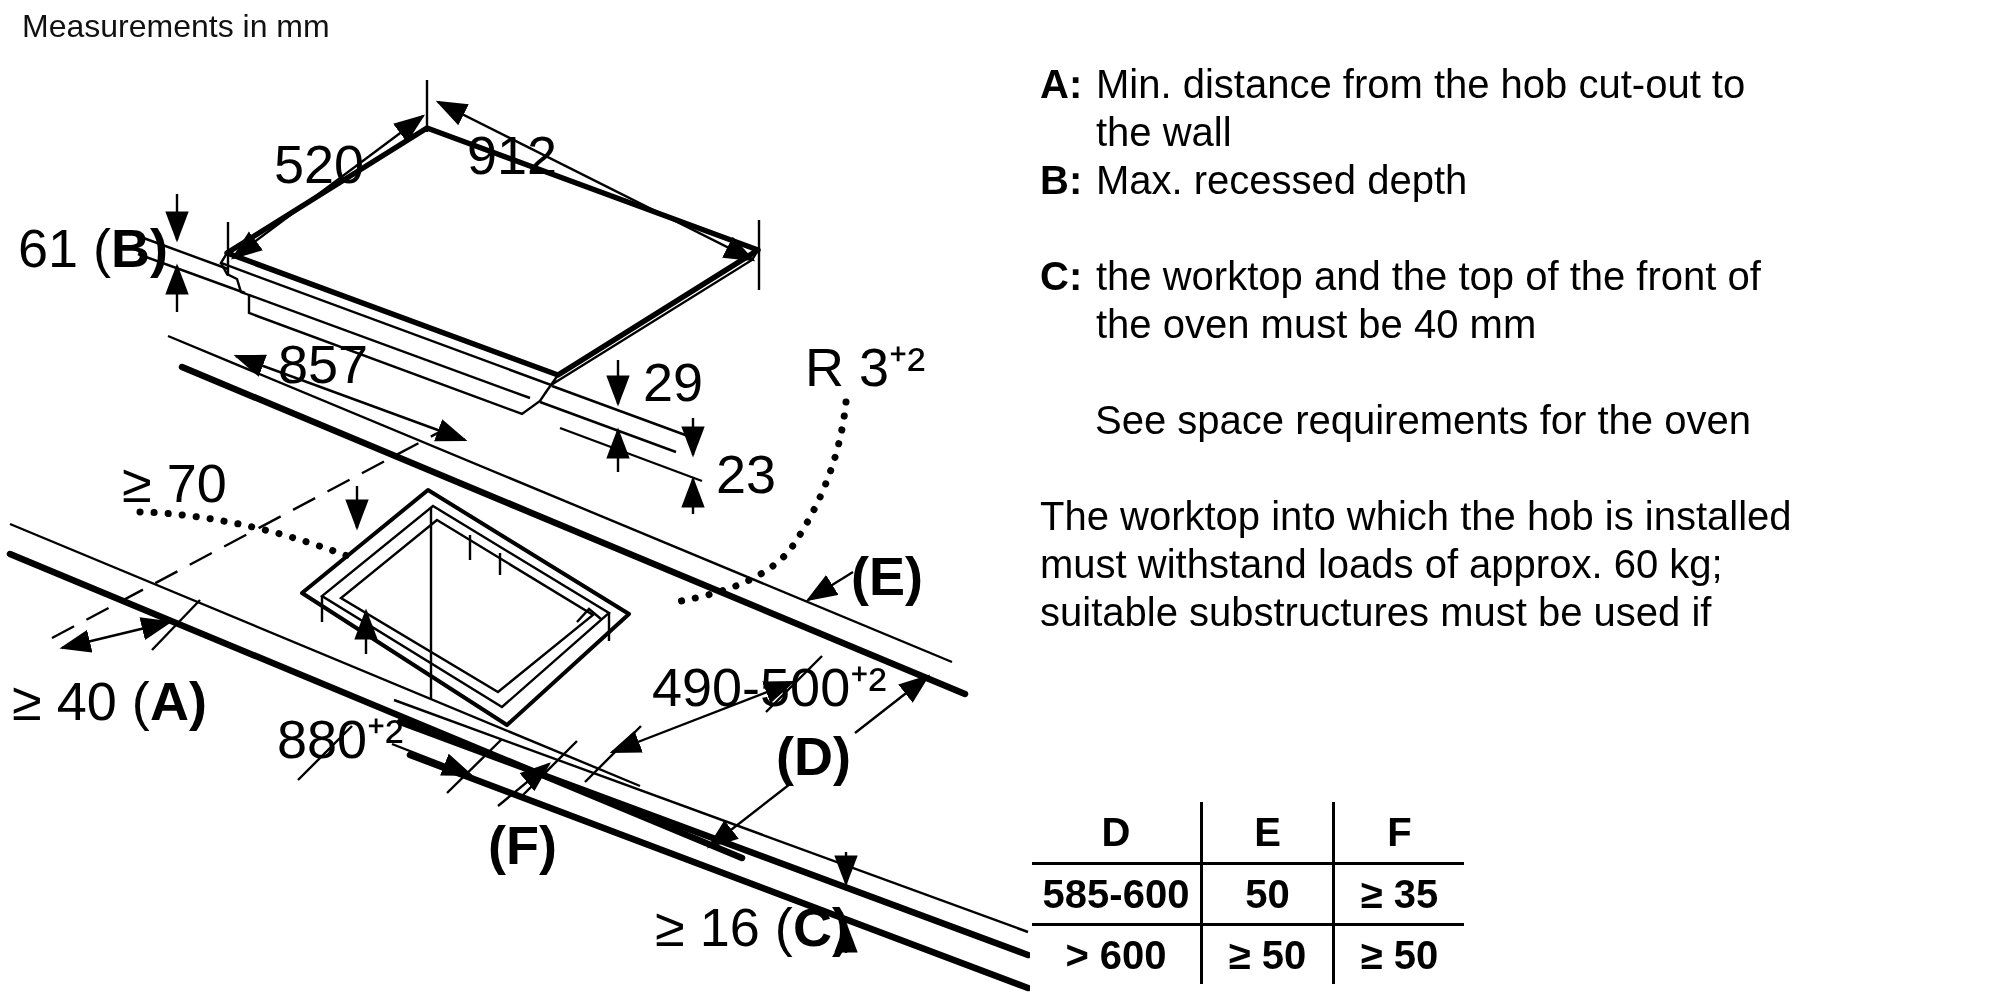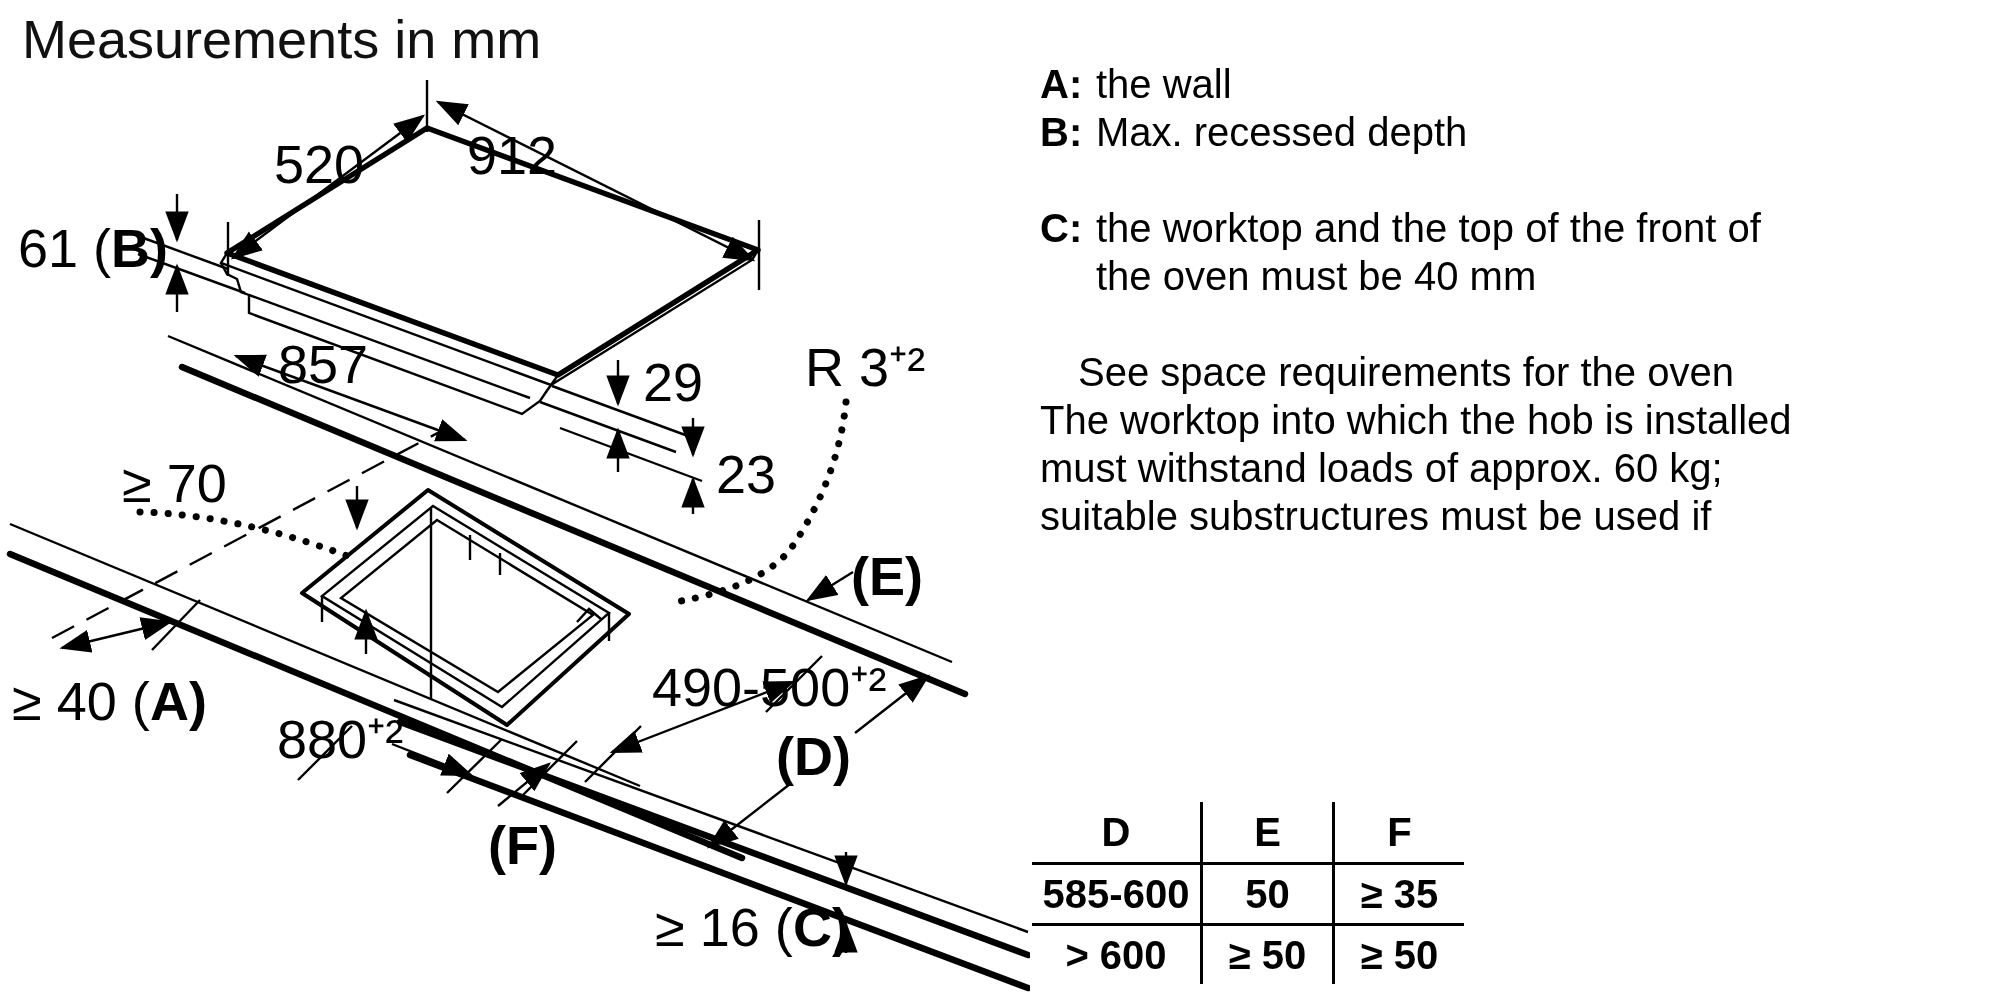--- a/index.html
+++ b/index.html
@@ -1,41 +1,41 @@
 <!DOCTYPE html>
 <html><head>
 <meta charset="utf-8">
 <style>
   html,body{margin:0;padding:0;}
   body{
     width:2000px;height:1000px;background:#ffffff;color:#000;
     font-family:"Liberation Sans", sans-serif;position:relative;overflow:hidden;
   }
   .title{
-    position:absolute;left:22px;top:8px;font-size:54px;color:#111;
+    position:absolute;left:22px;top:8px;font-size:32px;color:#111;
   }
   svg text{font-family:"Liberation Sans", sans-serif;fill:#000;}
   .dimtxt{font-size:54px;}
   .dimtxt.b{font-weight:bold;}
   .thick{stroke:#000;stroke-width:6.5;fill:none;stroke-linecap:round;}
   .mid{stroke:#000;stroke-width:4;fill:none;stroke-linejoin:round;}
   .mid.fill{fill:#fff;}
   .thin{stroke:#000;stroke-width:2.4;fill:none;}
   .arrow{stroke:#000;stroke-width:2.4;fill:none;}
   .dashed{stroke:#000;stroke-width:2.4;fill:none;stroke-dasharray:25 14;}
   .dots{stroke:#000;stroke-width:7;fill:none;stroke-linecap:round;stroke-dasharray:0.1 14;}
   .surface{fill:#fff;stroke:#000;stroke-width:5.5;stroke-linejoin:round;}
 
   .notes{position:absolute;left:1040px;top:60px;width:760px;font-size:40px;line-height:48px;}
   .defrow{display:flex;}
   .defletter{width:56px;font-weight:bold;flex:none;}
   .deftext{flex:1;}
   .gap48{height:48px;}
-  .seenote{margin-left:38px;}
-  .para{}
+  .seenote{margin-left:55px;}
+  .para{margin-top:48px;}
 
   .dtable{position:absolute;left:1032px;top:802px;display:grid;
     grid-template-columns:168px 132px 132px;font-size:40px;}
   .dtable .cell{display:flex;align-items:center;justify-content:center;height:58px;font-weight:bold;}
   .dtable .th{font-weight:bold;height:60px;}
   .dtable .bb{border-bottom:3px solid #000;}
   .dtable .bl{border-left:3px solid #000;}
 </style>
 </head>
 <body>
@@ -183,20 +183,21 @@
     <line class="arrow" x1="846" y1="953" x2="846" y2="924" marker-end="url(#ah)"></line>
     <text class="dimtxt" x="655" y="946">≥ 16 (</text>
     <text class="dimtxt b" x="793" y="946">C)</text>
   </g>
 </svg>
 
 <div class="notes">
   <div class="defrow">
     <div class="defletter">A:</div>
     <div class="deftext">
+      <div>Min. distance from the hob cut-out to</div>
       <div>the wall</div>
     </div>
   </div>
   <div class="defrow">
     <div class="defletter">B:</div>
     <div class="deftext">Max. recessed depth</div>
   </div>
   <div class="gap48"></div>
   <div class="defrow">
     <div class="defletter">C:</div>

